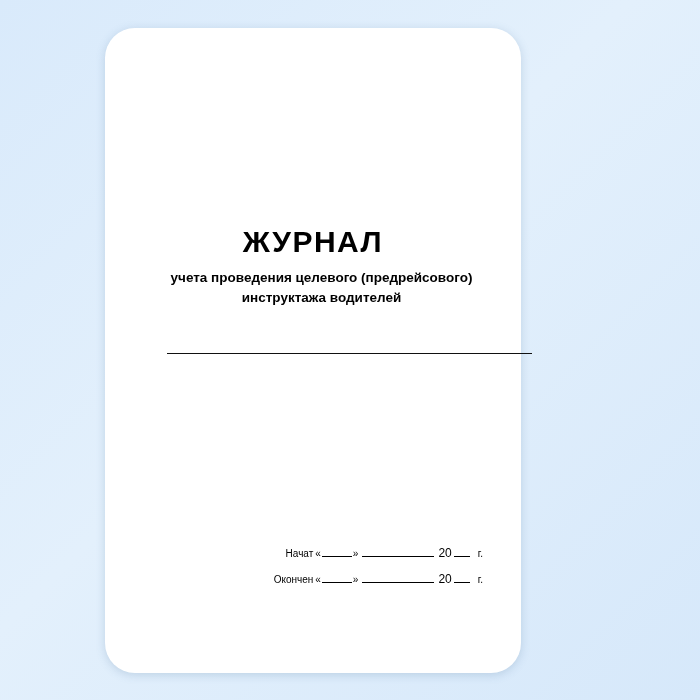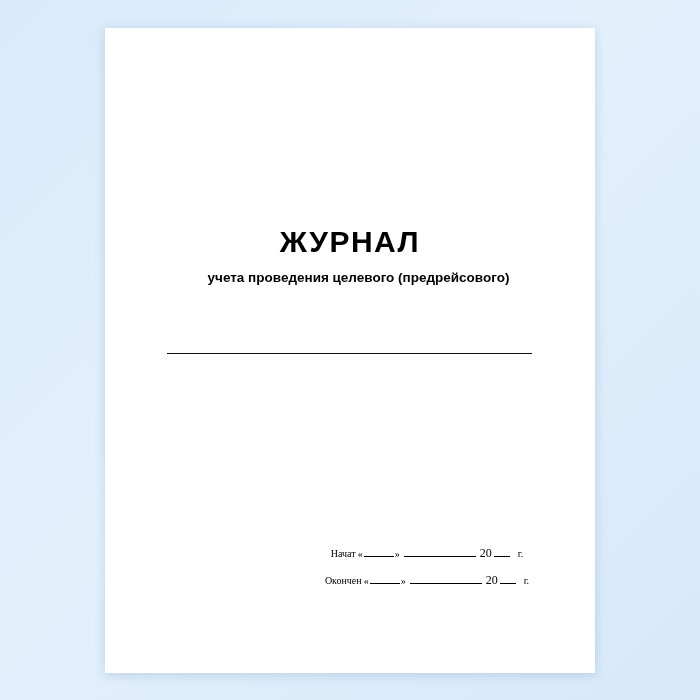--- a/index.html
+++ b/index.html
@@ -16,24 +16,25 @@
   #stage {
     position: relative;
     width: 700px;
     height: 700px;
     background: linear-gradient(135deg, #d9eafb 0%, #e3f0fc 45%, #d6e8fa 100%);
   }
   .page {
     position: absolute;
     left: 105px;
     top: 28px;
-    width: 490px;
+    width: 416px;
     height: 645px;
     background: #ffffff;
     box-shadow: 0 2px 10px rgba(70, 110, 150, 0.22);
+    border-radius: 30px;
   }
   .title-block {
     position: absolute;
     left: 0;
     right: 0;
     top: 197px;
     text-align: center;
   }
   .doc-title {
     font-size: 30px;
@@ -64,24 +65,23 @@
     position: absolute;
     right: 38px;
     top: 518px;
     width: 260px;
     font-size: 10px;
     color: #000;
   }
   .footer-line {
     display: flex;
     align-items: baseline;
-    justify-content: center;
+    justify-content: flex-end;
     white-space: nowrap;
     margin-bottom: 12px;
-    font-family: Liberation Serif, serif;
   }
   .fl-label {
     font-size: 10px;
     margin-right: 2px;
   }
   .fl-quote {
     font-size: 10px;
   }
   .blank-sm {
     display: inline-block;
@@ -115,20 +115,21 @@
 </head>
 <body>
 
 <div id="stage">
   <div class="page">
 
     <div class="title-block">
       <div class="doc-title">ЖУРНАЛ</div>
       <div class="doc-subtitle">
         <div>учета проведения целевого (предрейсового)</div>
+        <div>инструктажа водителей</div>
       </div>
     </div>
 
     <div class="rule"></div>
 
     <div class="footer-block">
 
       <div class="footer-line">
         <span class="fl-label">Начат</span>
         <span class="fl-quote">«</span>

